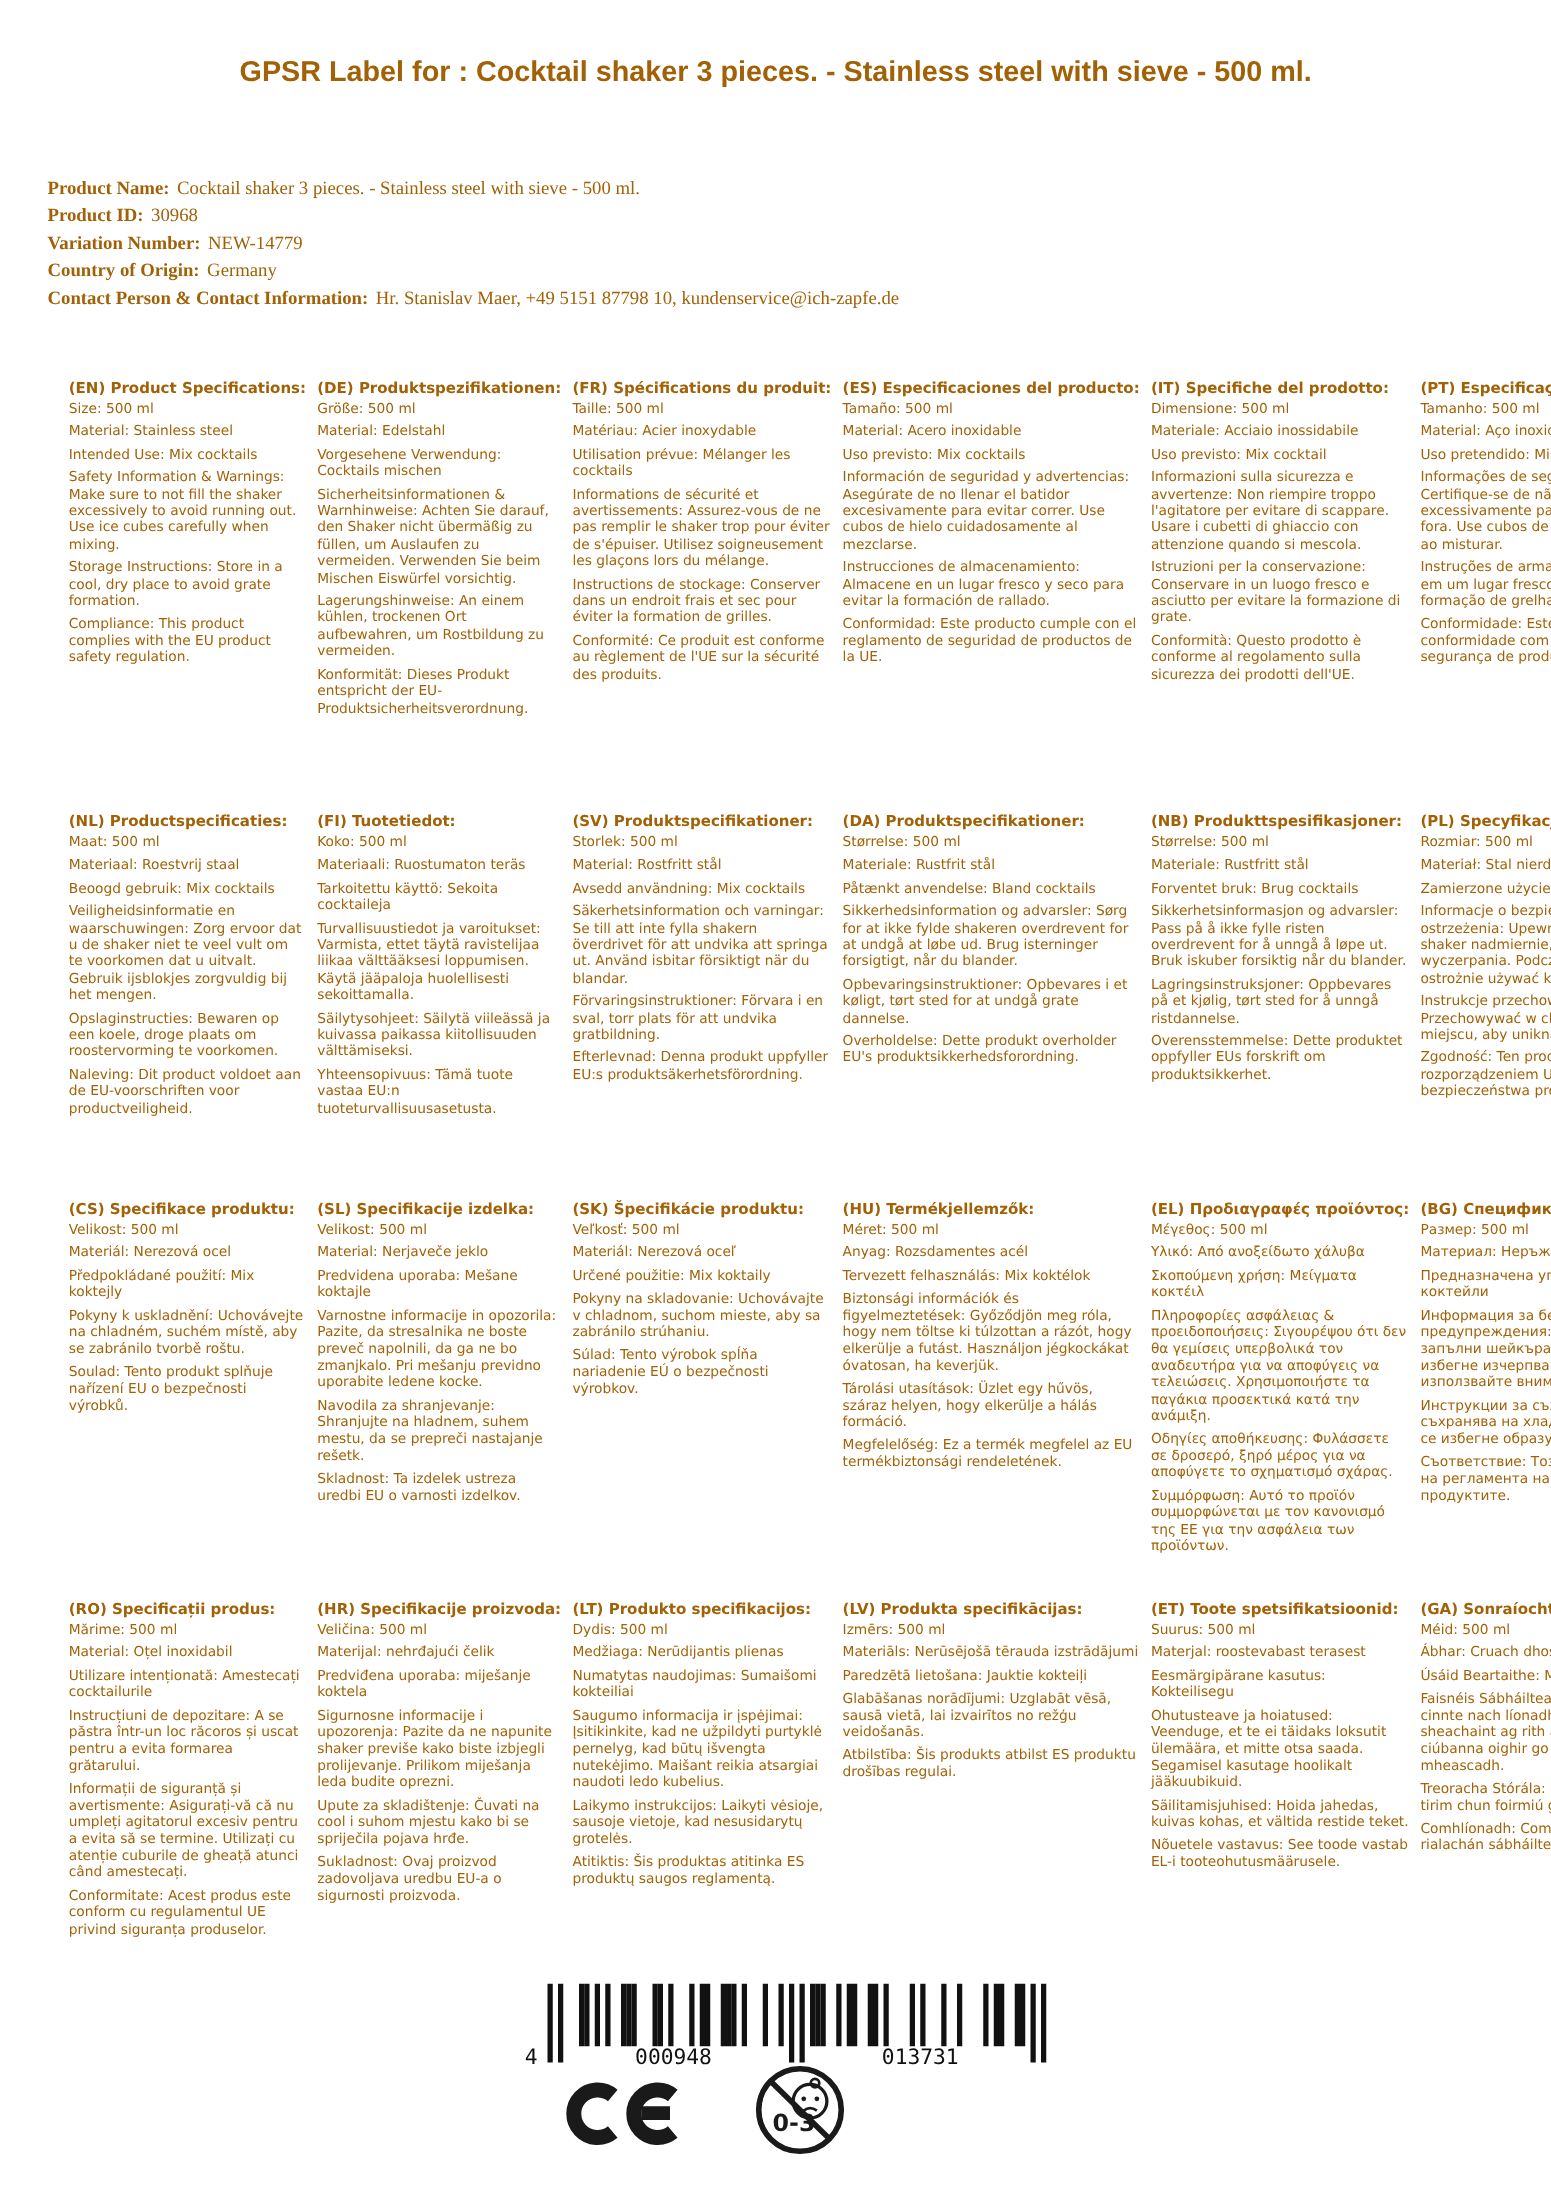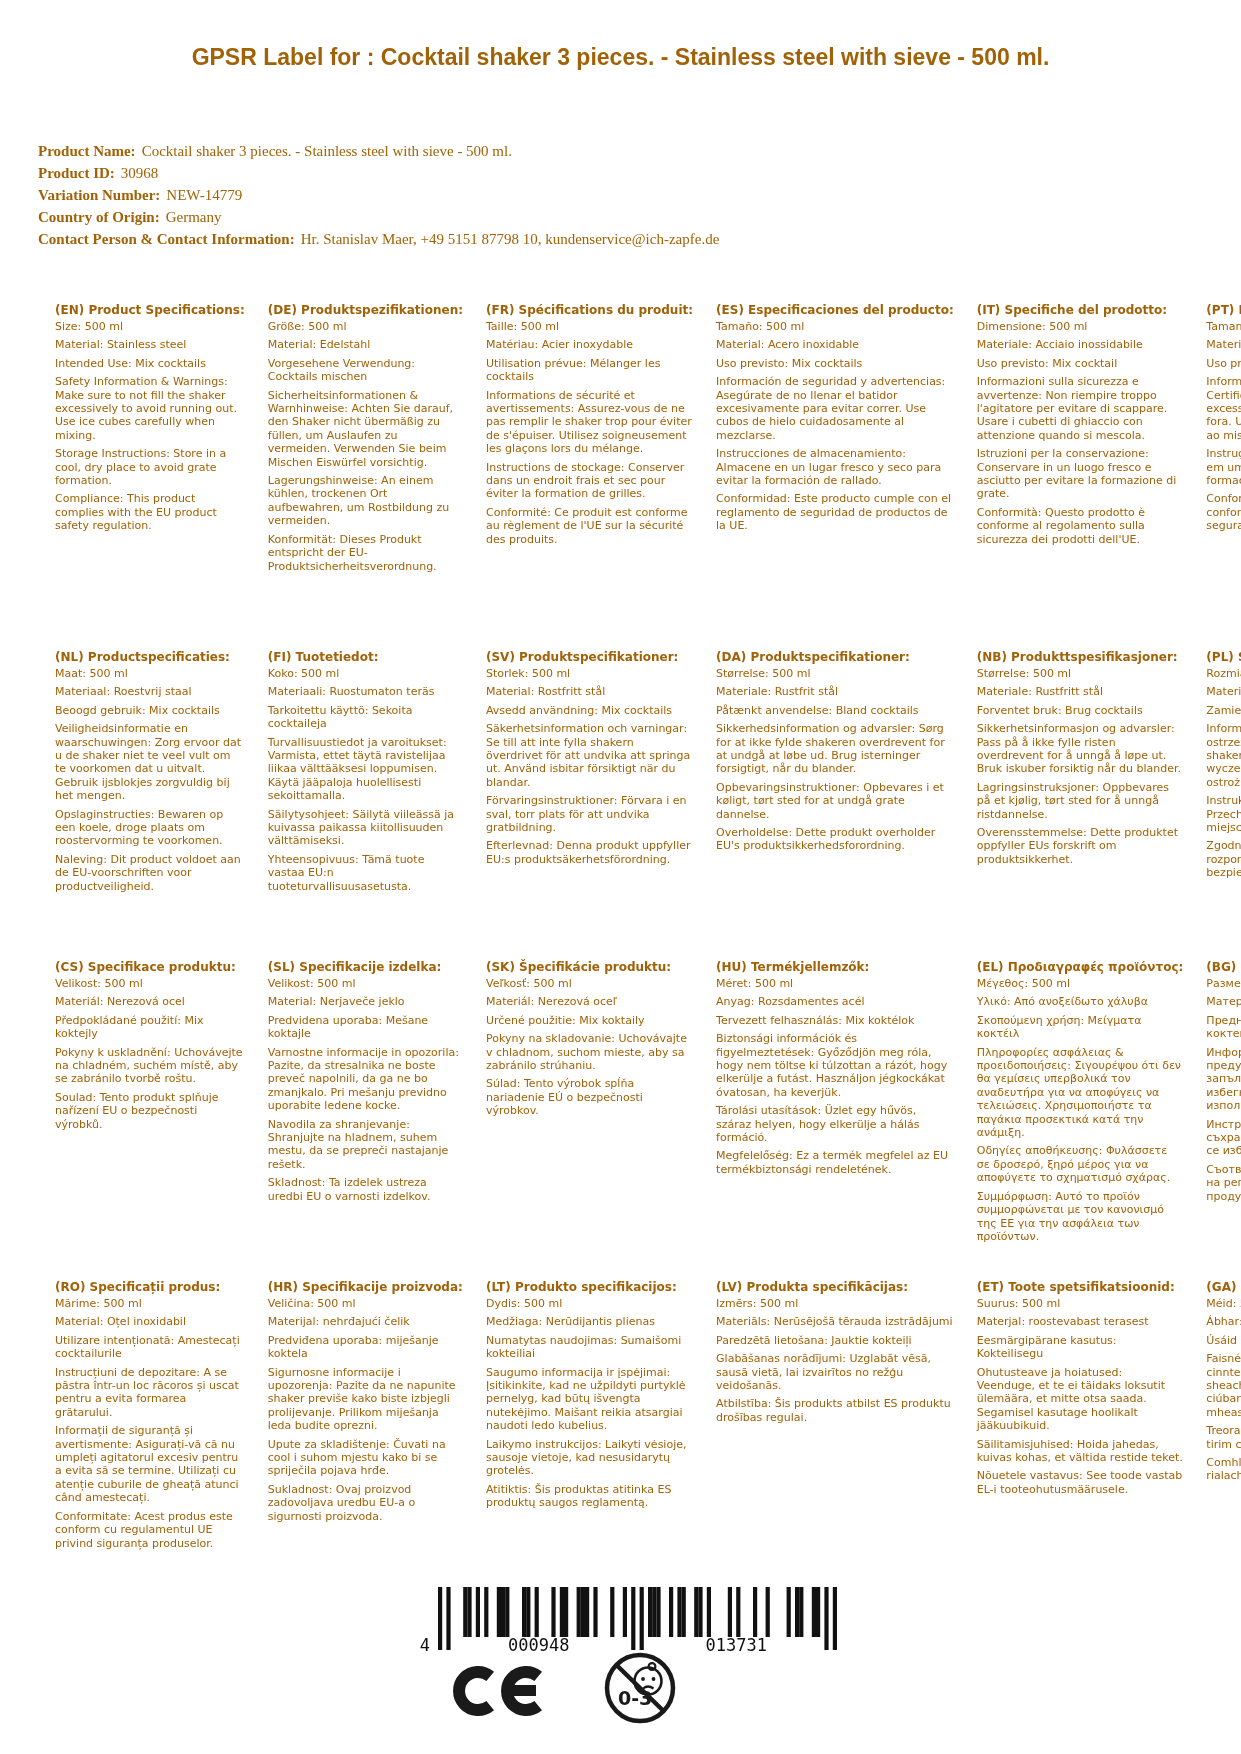--- a/index.html
+++ b/index.html
@@ -7,21 +7,21 @@
         font-family:"DejaVu Sans",sans-serif;overflow:hidden;border-radius:17px;}
   .title{position:absolute;top:40px;left:50%;transform:translateX(-50%);width:940px;
          text-align:center;font-family:"Liberation Sans",sans-serif;font-weight:bold;
          font-size:23px;line-height:1.5;}
   .prodinfo{position:absolute;top:140px;left:38px;width:1130px;
             font-family:Liberation Serif, serif;font-size:15px;line-height:22px;}
   .prodinfo .row{white-space:nowrap;}
   .prodinfo .lbl{font-weight:bold;}
   .prodinfo .val{font-weight:normal;margin-left:6px;}
   .specgrid{position:absolute;top:303px;left:55px;width:1152px;display:grid;
-            grid-template-columns:repeat(6,1fr);column-gap:23px;
+            grid-template-columns:repeat(6,1fr);column-gap:9px;
             grid-template-rows:347px 310px 320px auto;}
   .block{font-size:11px;line-height:1.22;overflow-wrap:break-word;}
   .block h3{margin:0 0 2px 0;font-size:12px;line-height:1.25;font-weight:bold;
             white-space:nowrap;overflow:visible;}
   .block p{margin:0 0 5px 0;}
   .barcode{position:absolute;top:1585px;left:408px;}
   .cemark{position:absolute;top:1660px;left:450px;}
   .agewarn{position:absolute;top:1650px;left:602px;}
 </style>
 </head>

